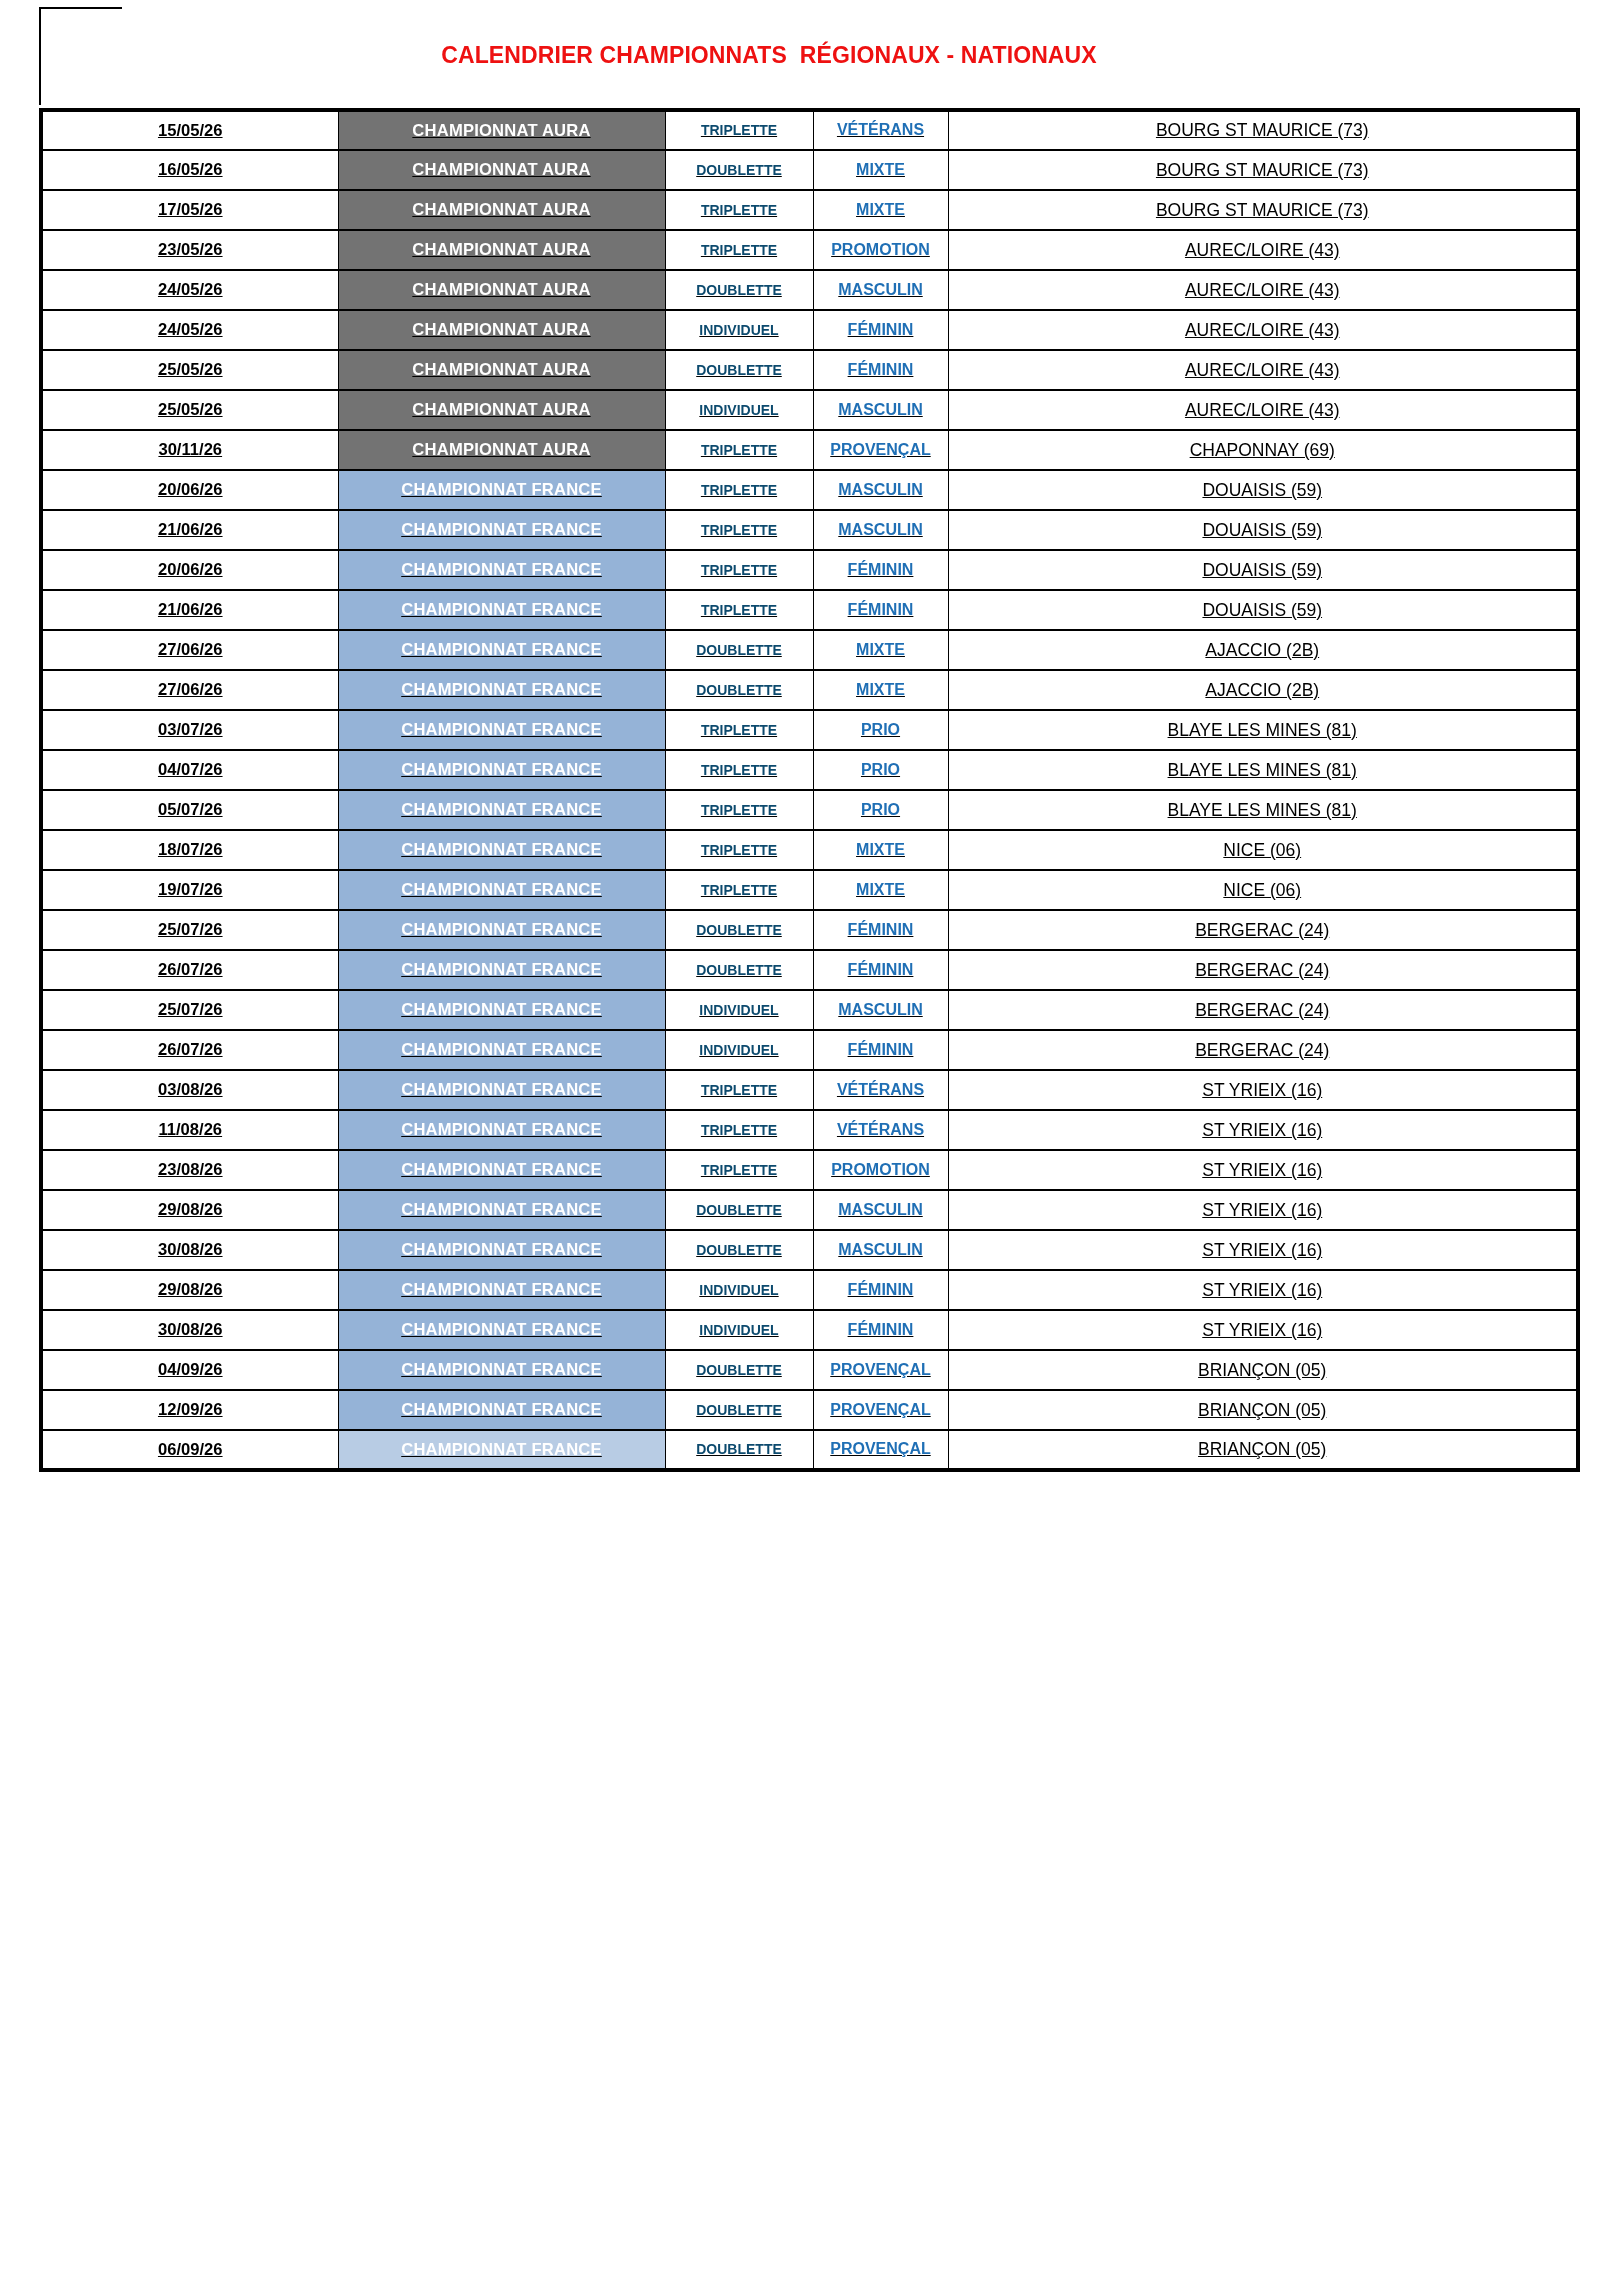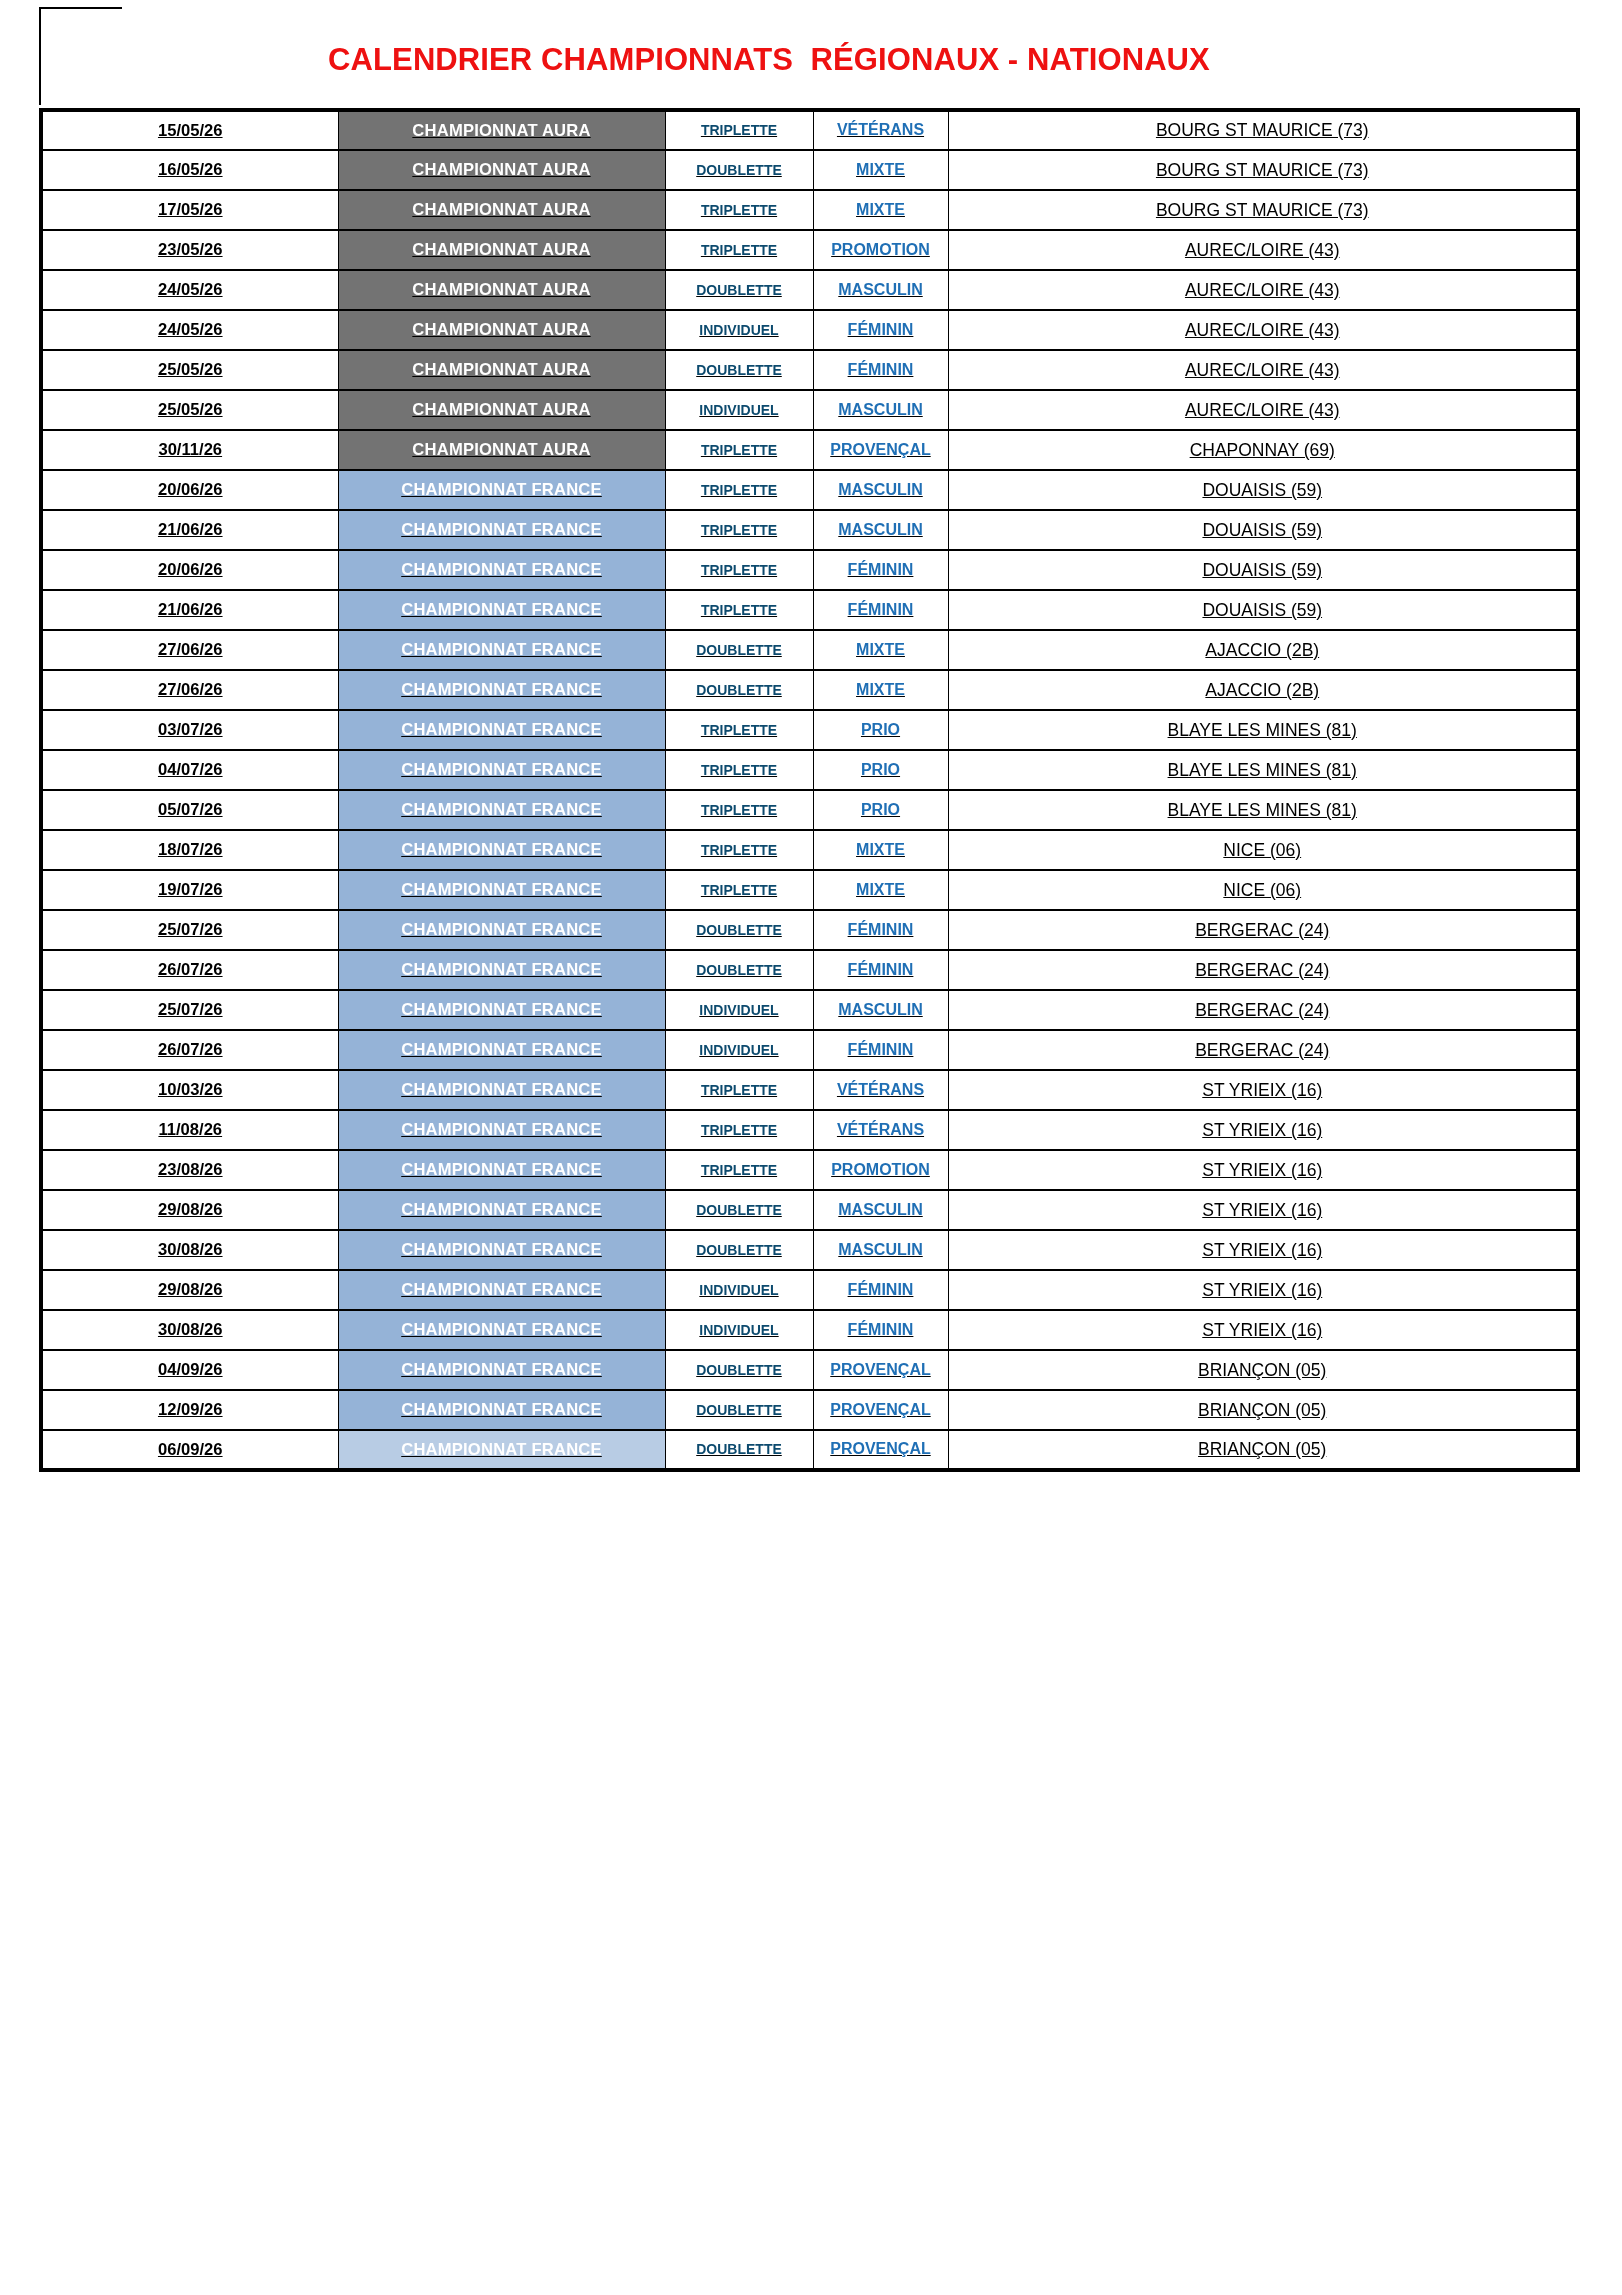--- a/index.html
+++ b/index.html
@@ -41,21 +41,21 @@
     background: #000000;
   }
 
   .doc-title {
     position: absolute;
     left: 0;
     top: 42px;
     width: 1538px;
     text-align: center;
     color: #ee1111;
-    font-size: 31px;
+    font-size: 23px;
     font-weight: bold;
     letter-spacing: 0.1px;
     white-space: pre;
   }
 
   
   .cal-table-wrap {
     position: absolute;
     left: 39px;
     top: 108px;
@@ -307,21 +307,21 @@
           <td class="loc">BERGERAC (24)</td>
         </tr>
         <tr>
           <td class="date">26/07/26</td>
           <td class="champ france">CHAMPIONNAT FRANCE</td>
           <td class="disc">INDIVIDUEL</td>
           <td class="cat">FÉMININ</td>
           <td class="loc">BERGERAC (24)</td>
         </tr>
         <tr>
-          <td class="date">10/03/26</td>
+          <td class="date">03/08/26</td>
           <td class="champ france">CHAMPIONNAT FRANCE</td>
           <td class="disc">TRIPLETTE</td>
           <td class="cat">VÉTÉRANS</td>
           <td class="loc">ST YRIEIX (16)</td>
         </tr>
         <tr>
           <td class="date">11/08/26</td>
           <td class="champ france">CHAMPIONNAT FRANCE</td>
           <td class="disc">TRIPLETTE</td>
           <td class="cat">VÉTÉRANS</td>

